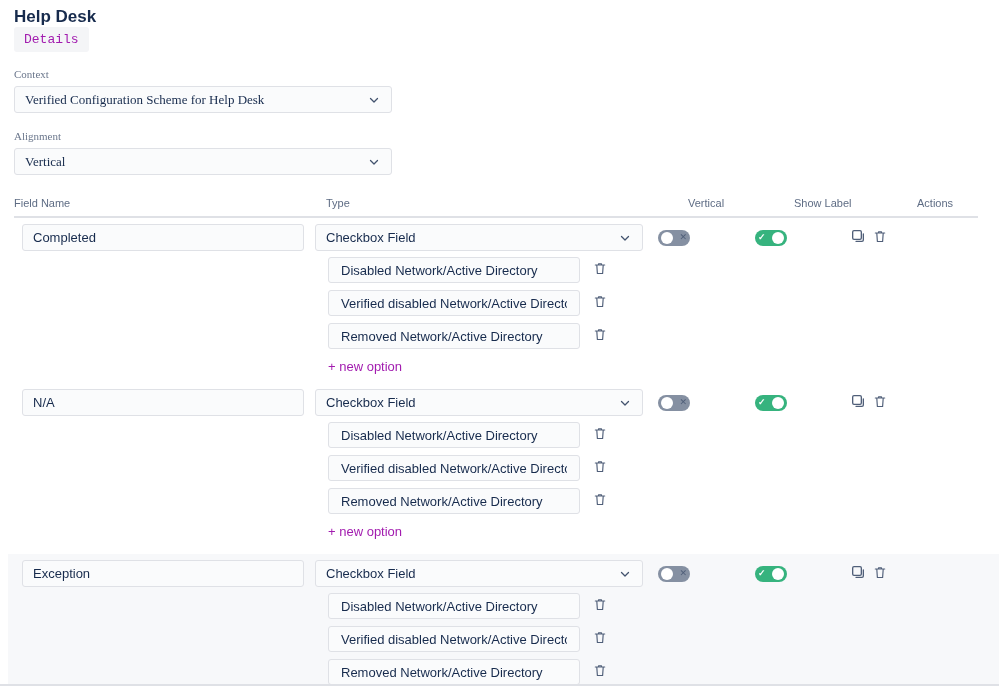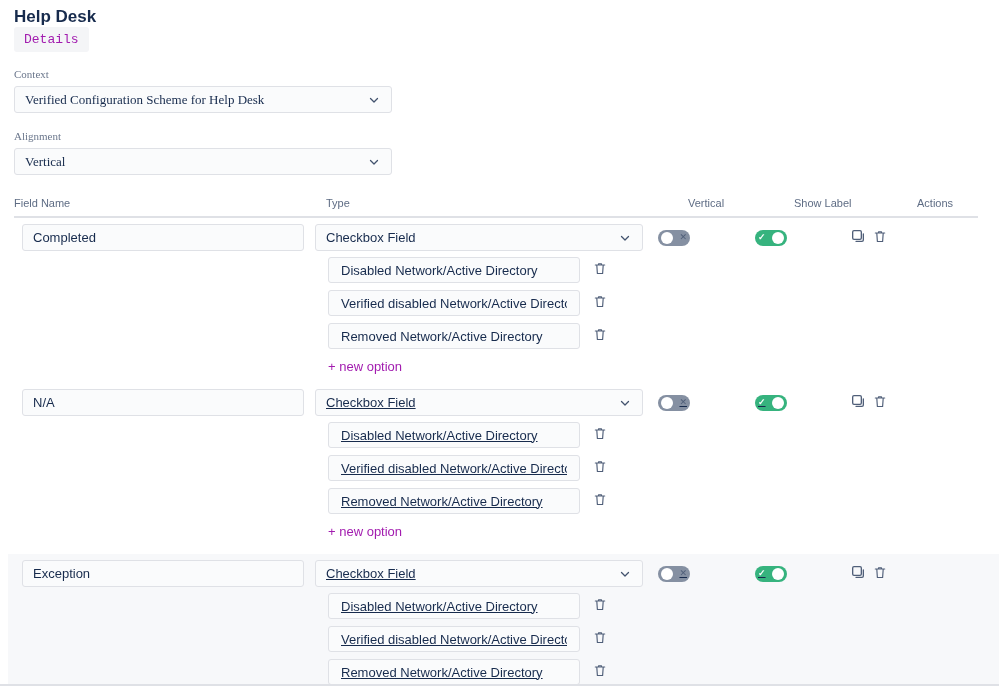--- a/index.html
+++ b/index.html
@@ -72,21 +72,21 @@
     color: #5e6c84;
     gap: 19px;
   }
   .col1 { width: 282px; margin-right: 11px; }
   .col2 { width: 328px; margin-right: 15px; }
   .col3 { width: 87px; }
   .col4 { width: 104px; }
   .col5 { flex: 1; }
   
   .row-block { padding: 0 21px 7px 14px; margin-top: 6px; margin-left: 8px; }
-  .row-block + .row-block { margin-top: 7px; text-decoration: underline; }
+  .row-block + .row-block { margin-top: 7px; }
   .row-block.alt {
     background: #f7f8fa;
     padding-top: 6px;
     padding-bottom: 9px;
     margin-top: 7px;
   }
   .row-main { display: flex; align-items: center; }
   .text-input {
     width: 100%;
     height: 27px;

